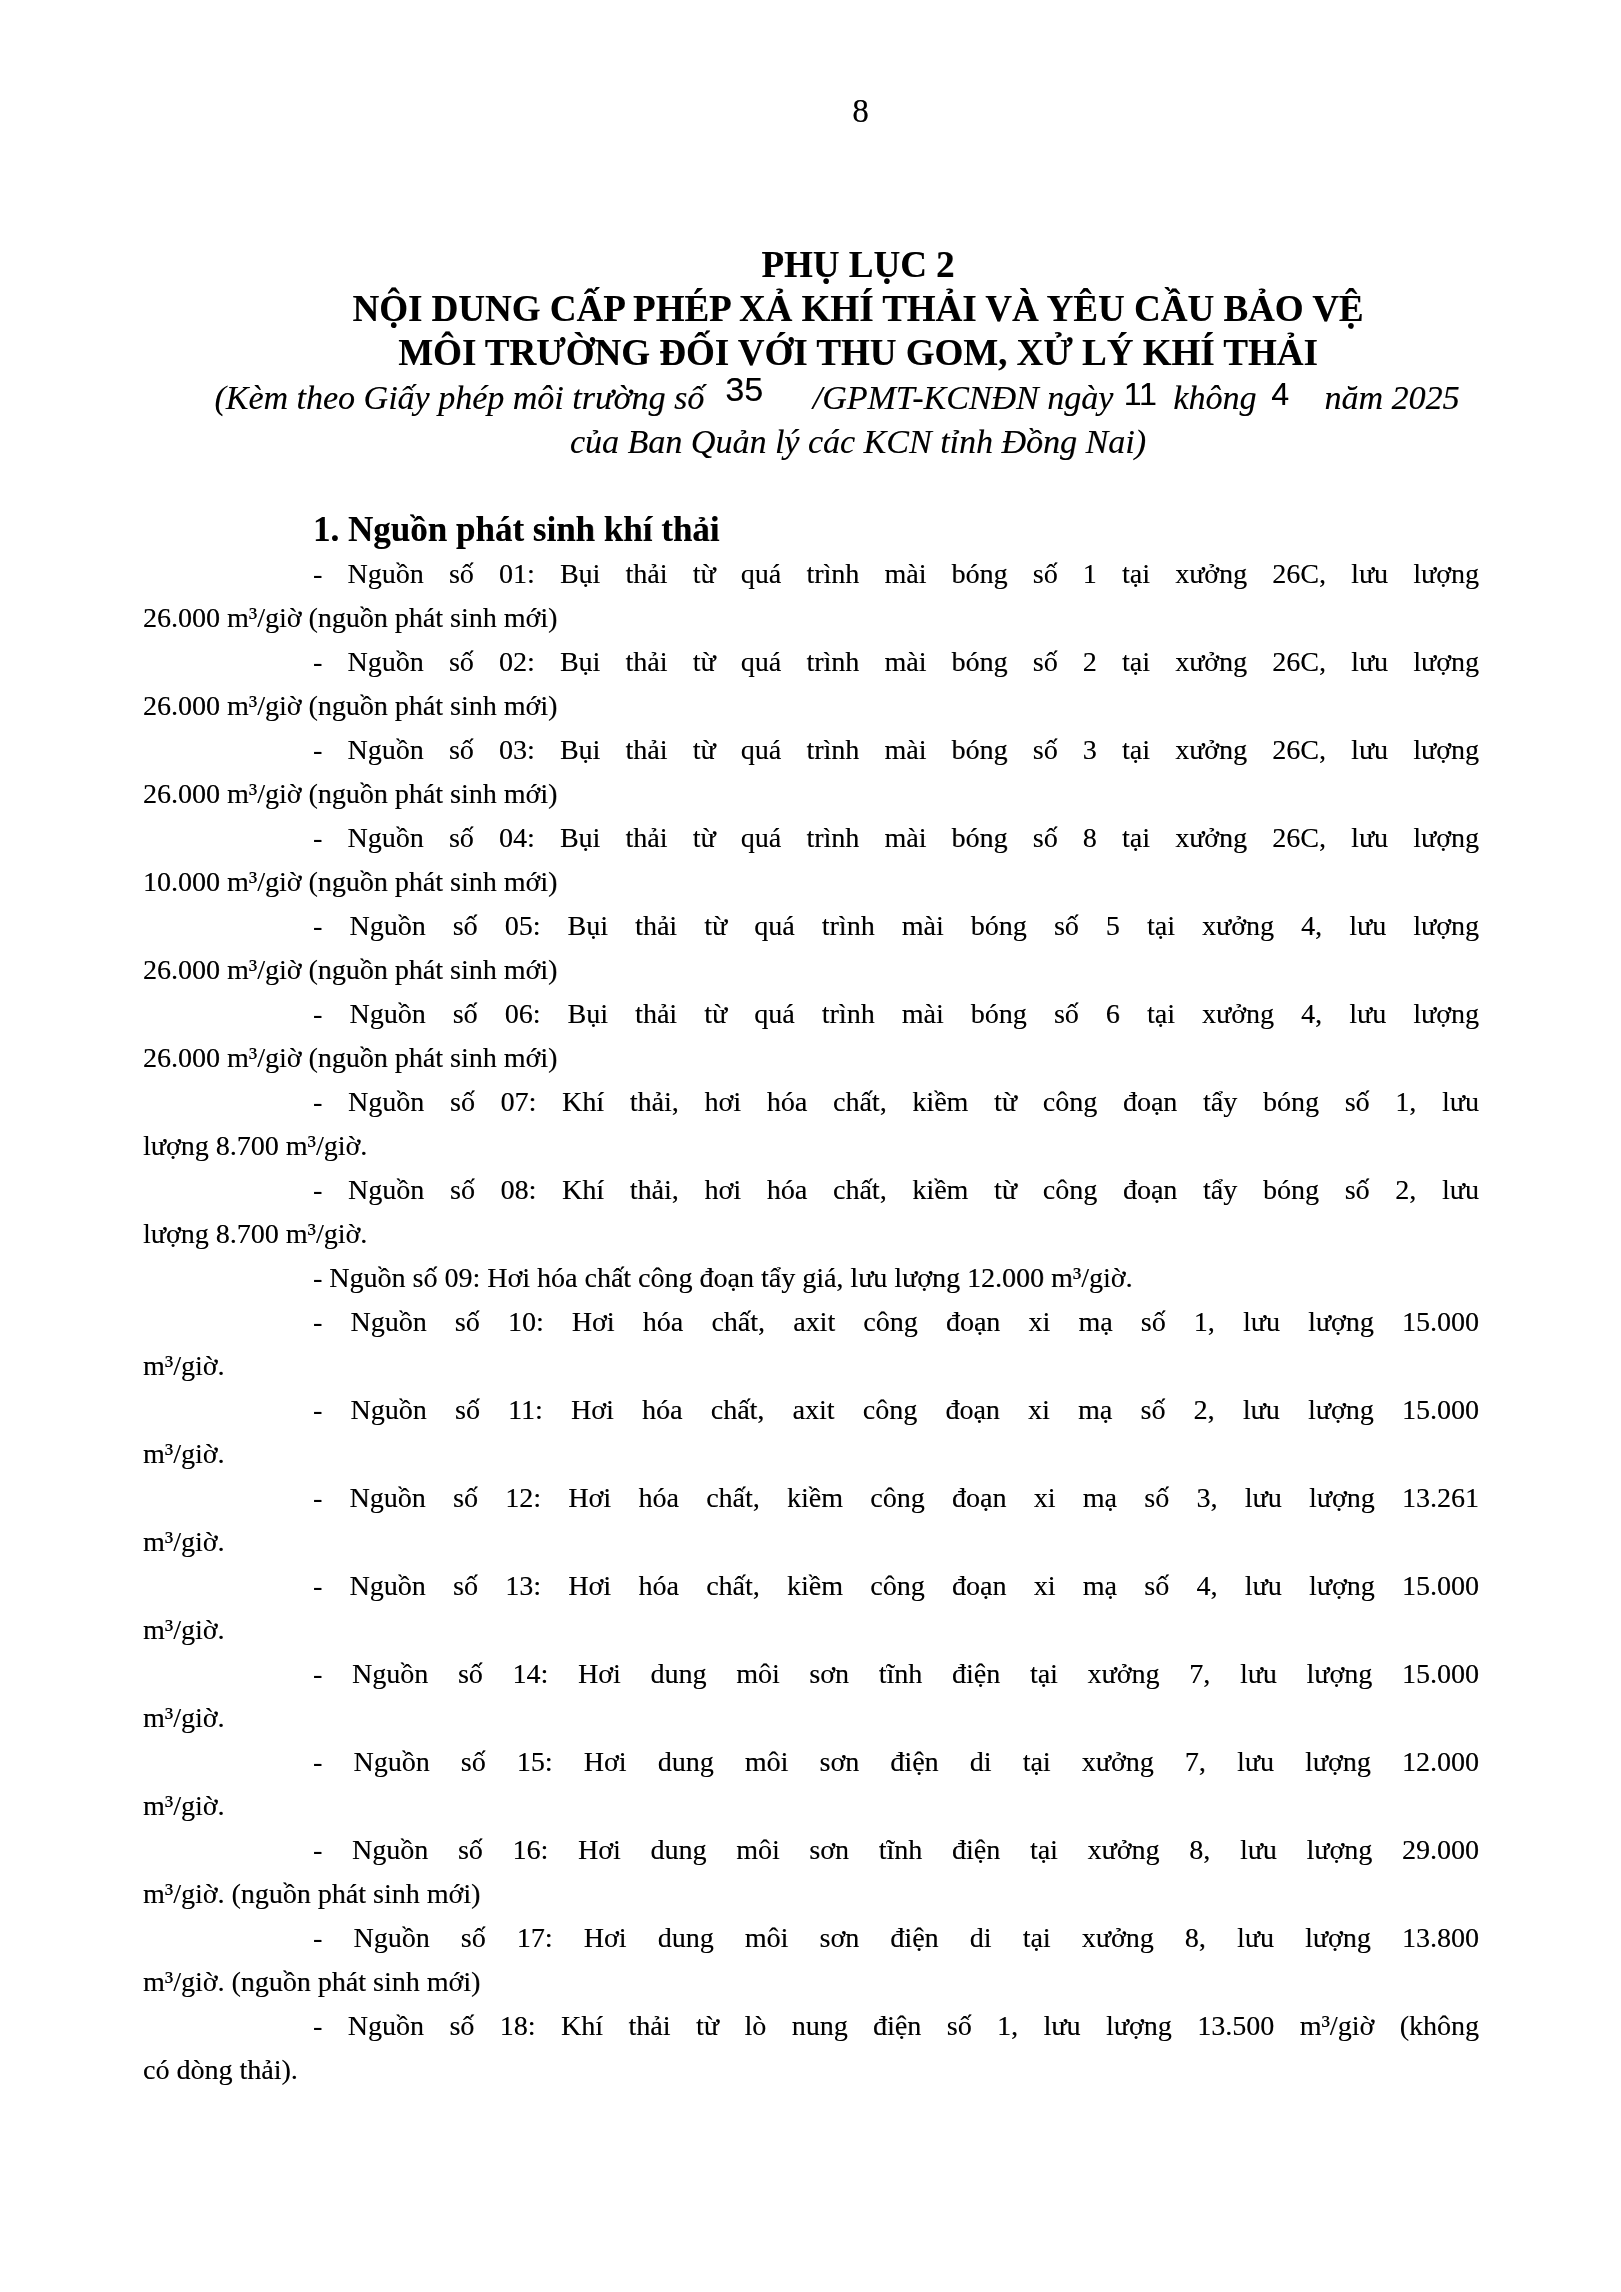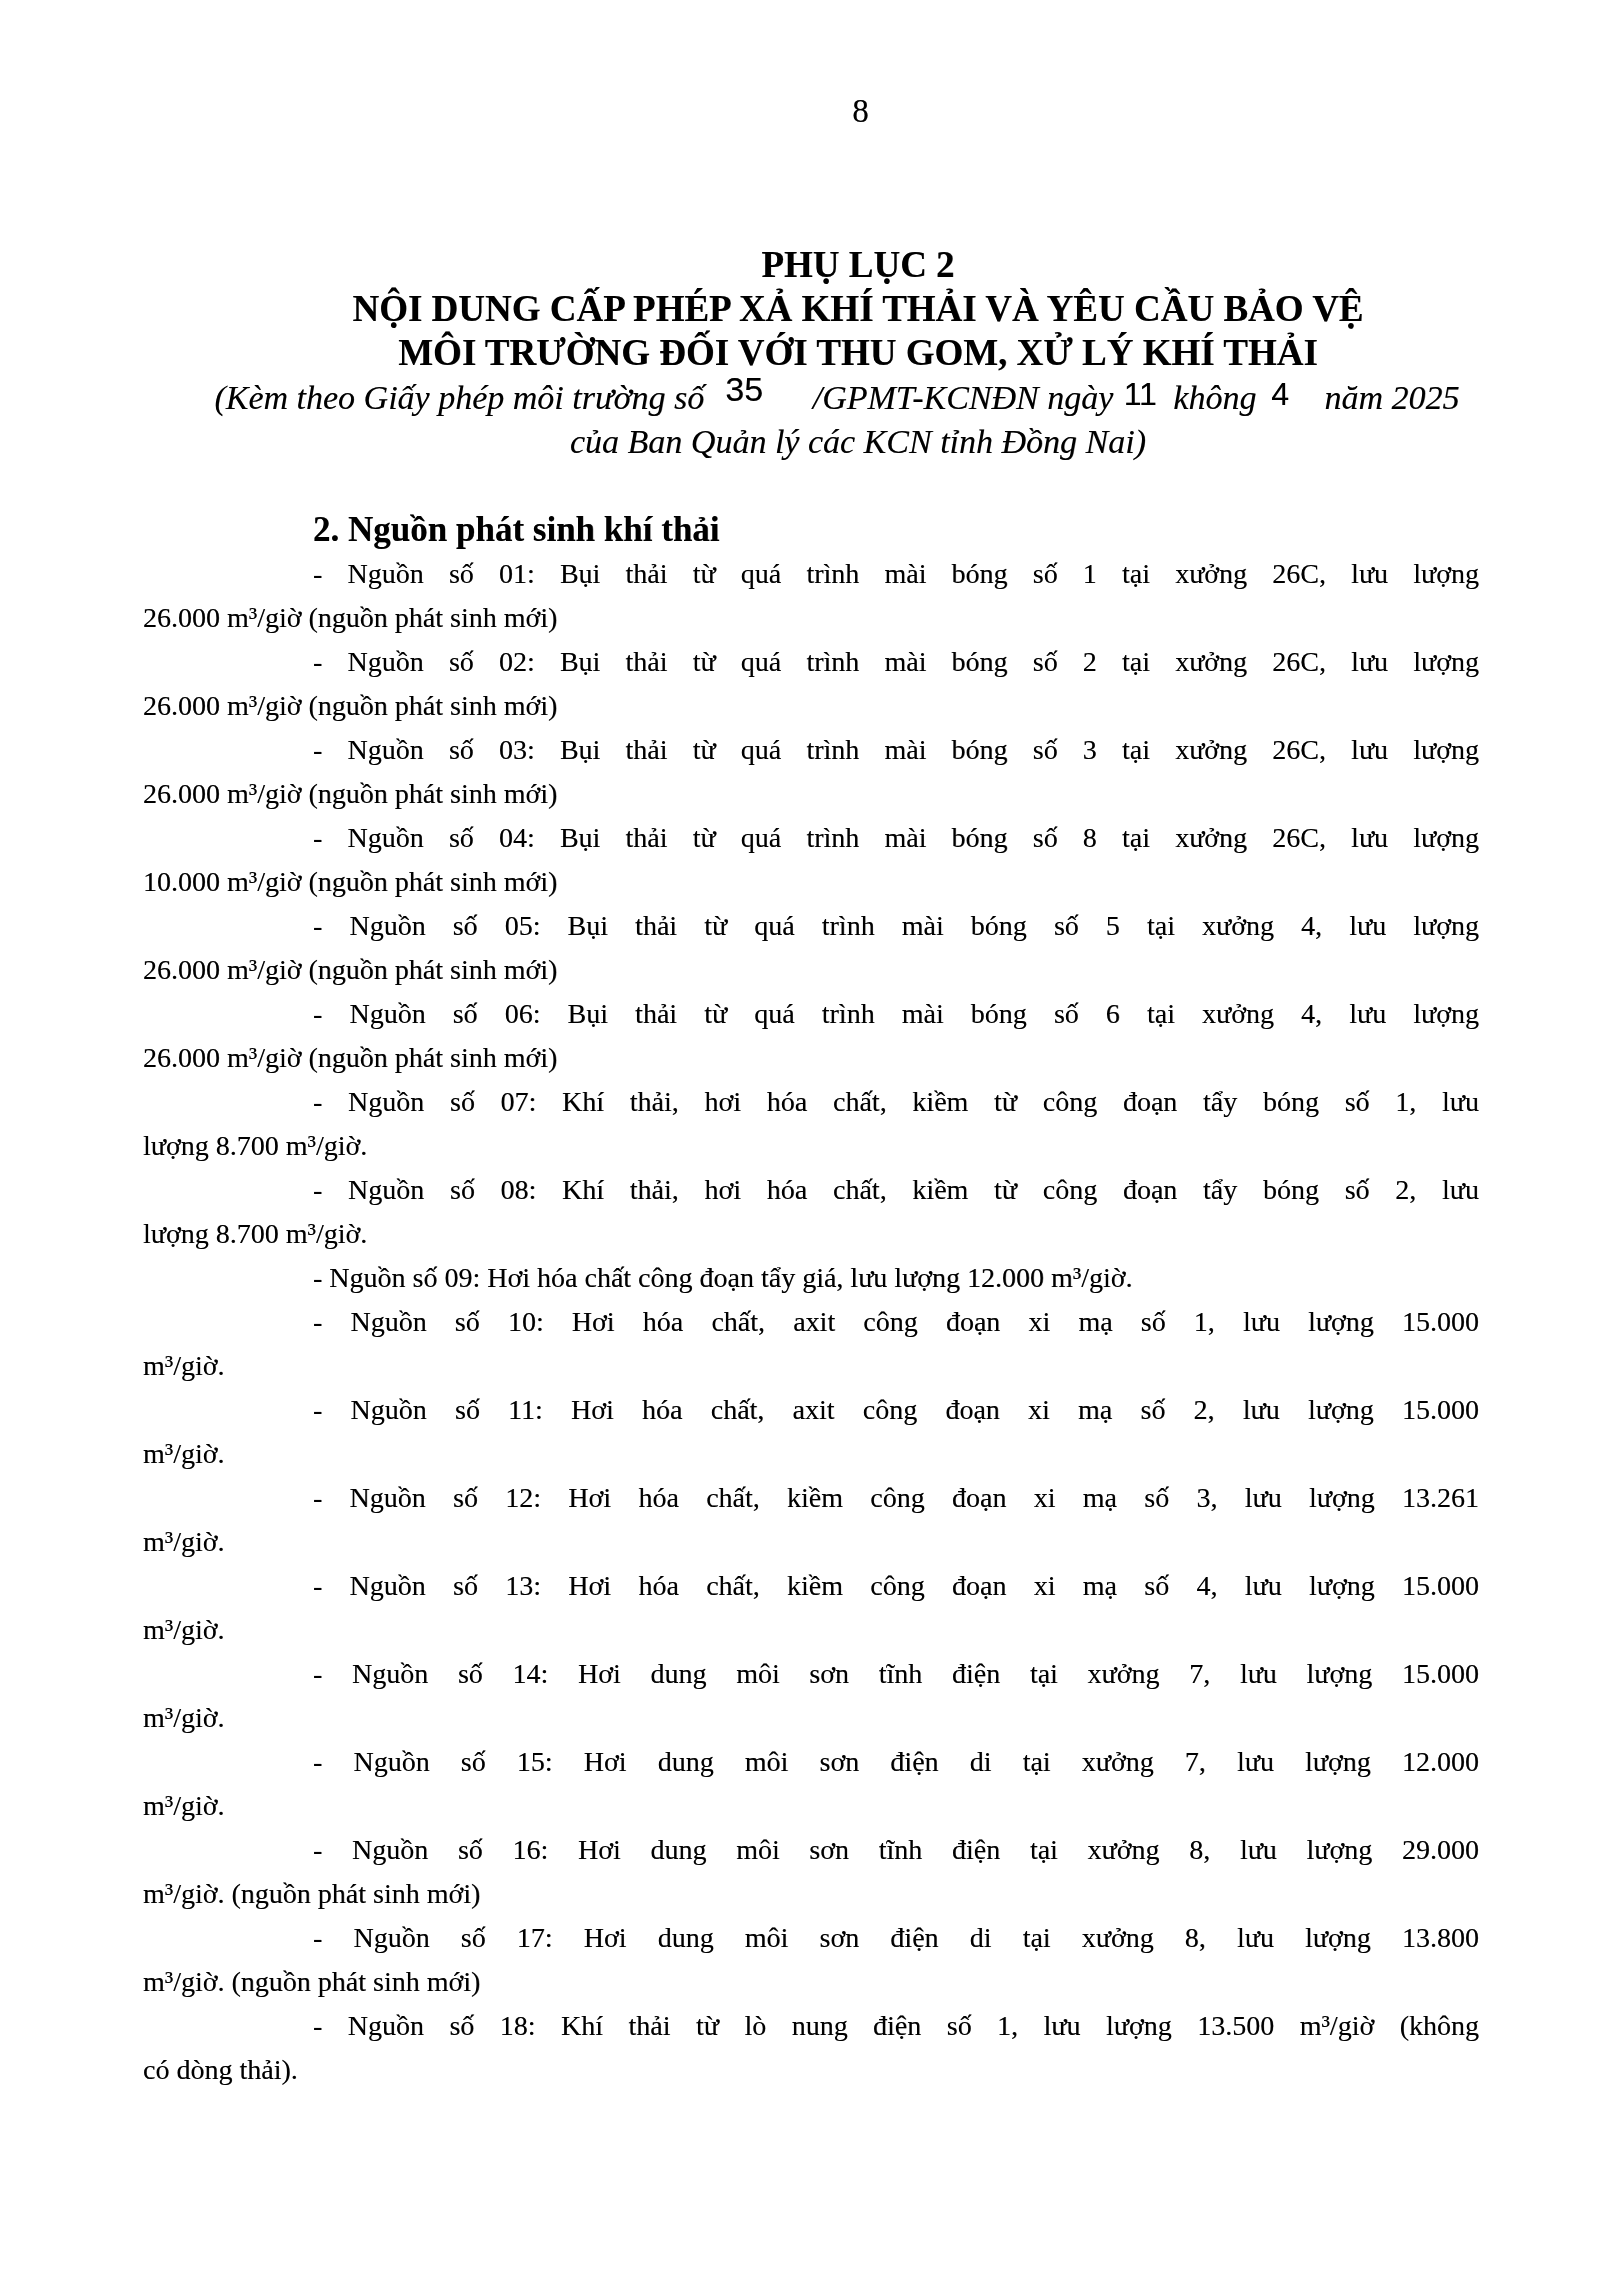--- a/index.html
+++ b/index.html
@@ -101,21 +101,21 @@
         <span class="filled-num num-day">11</span>
         <span>không</span>
         <span class="filled-num num-month">4</span>
         <span>năm 2025</span>
       </div>
       <div class="subtitle-line second">của Ban Quản lý các KCN tỉnh Đồng Nai)</div>
     </div>
 
     <div class="blank-line"></div>
 
-    <div class="heading">2. Nguồn phát sinh khí thải</div>
+    <div class="heading">1. Nguồn phát sinh khí thải</div>
 
     <div id="body-lines">
         <div class="line indent justify">- Nguồn số 01: Bụi thải từ quá trình mài bóng số 1 tại xưởng 26C, lưu lượng</div>
         <div class="line">26.000 m³/giờ (nguồn phát sinh mới)</div>
         <div class="line indent justify">- Nguồn số 02: Bụi thải từ quá trình mài bóng số 2 tại xưởng 26C, lưu lượng</div>
         <div class="line">26.000 m³/giờ (nguồn phát sinh mới)</div>
         <div class="line indent justify">- Nguồn số 03: Bụi thải từ quá trình mài bóng số 3 tại xưởng 26C, lưu lượng</div>
         <div class="line">26.000 m³/giờ (nguồn phát sinh mới)</div>
         <div class="line indent justify">- Nguồn số 04: Bụi thải từ quá trình mài bóng số 8 tại xưởng 26C, lưu lượng</div>
         <div class="line">10.000 m³/giờ (nguồn phát sinh mới)</div>

